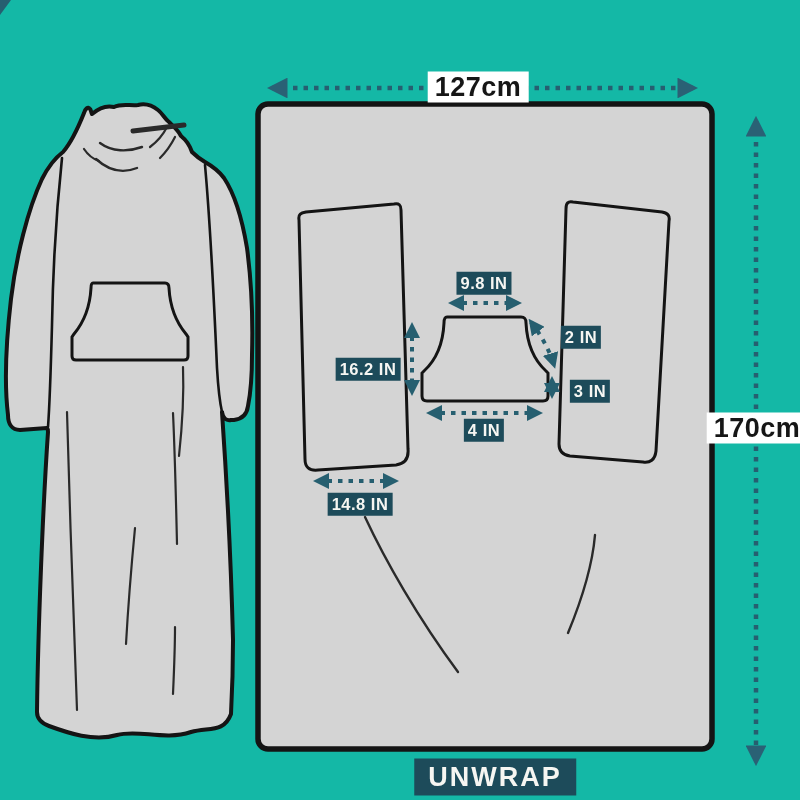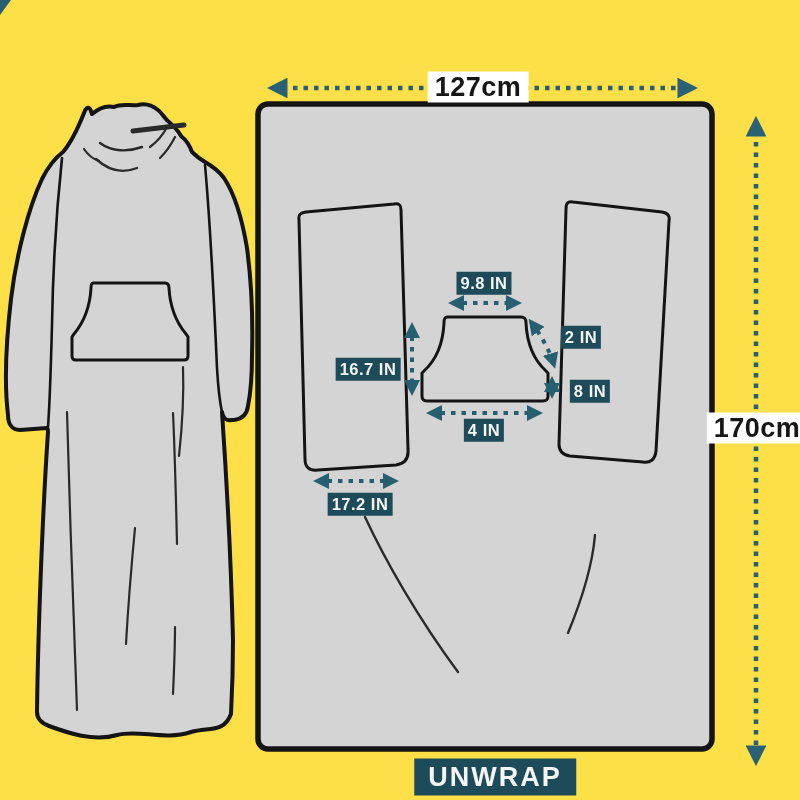--- a/index.html
+++ b/index.html
@@ -1,17 +1,17 @@
 <!DOCTYPE html>
 <html><head>
 <meta charset="utf-8">
 <style>
   html,body{margin:0;padding:0;background:#fff;}
   .stage{
-    position:relative;width:800px;height:800px;background:#fde047;
+    position:relative;width:800px;height:800px;background:#14b8a6;
     font-family:"Liberation Sans", sans-serif;overflow:hidden;
   }
   .stage svg{position:absolute;left:0;top:0;}
   .dim{
     position:absolute;transform:translate(-50%,-50%);
     font-weight:bold;white-space:nowrap;line-height:1;z-index:5;
     display:flex;align-items:center;justify-content:center;
   }
   .dim.white{
     background:#ffffff;color:#161616;font-size:27px;padding:2px 7px;
@@ -139,21 +139,21 @@
       <path d="M552 380 L552 395" marker-start="url(#ah)" marker-end="url(#ah)"></path>
       <path d="M430 413 L539 413" marker-start="url(#ah)" marker-end="url(#ah)"></path>
       <path d="M317 481 L395 481" marker-start="url(#ah)" marker-end="url(#ah)"></path>
     </g>
   </svg>
 
   <div class="dim white" style="left:478px;top:87px">127cm</div>
   <div class="dim white" style="left:757px;top:428px">170cm</div>
 
   <div class="dim teal" style="left:484px;top:283px">9.8 IN</div>
-  <div class="dim teal" style="left:368px;top:369px">16.7 IN</div>
+  <div class="dim teal" style="left:368px;top:369px">16.2 IN</div>
   <div class="dim teal" style="left:581px;top:337px">2 IN</div>
-  <div class="dim teal" style="left:590px;top:391px">8 IN</div>
+  <div class="dim teal" style="left:590px;top:391px">3 IN</div>
   <div class="dim teal" style="left:484px;top:430px">4 IN</div>
-  <div class="dim teal" style="left:360px;top:504px">17.2 IN</div>
+  <div class="dim teal" style="left:360px;top:504px">14.8 IN</div>
 
   <div class="dim badge" style="left:495px;top:777px">UNWRAP</div>
 
 </div>
 
 </body></html>

